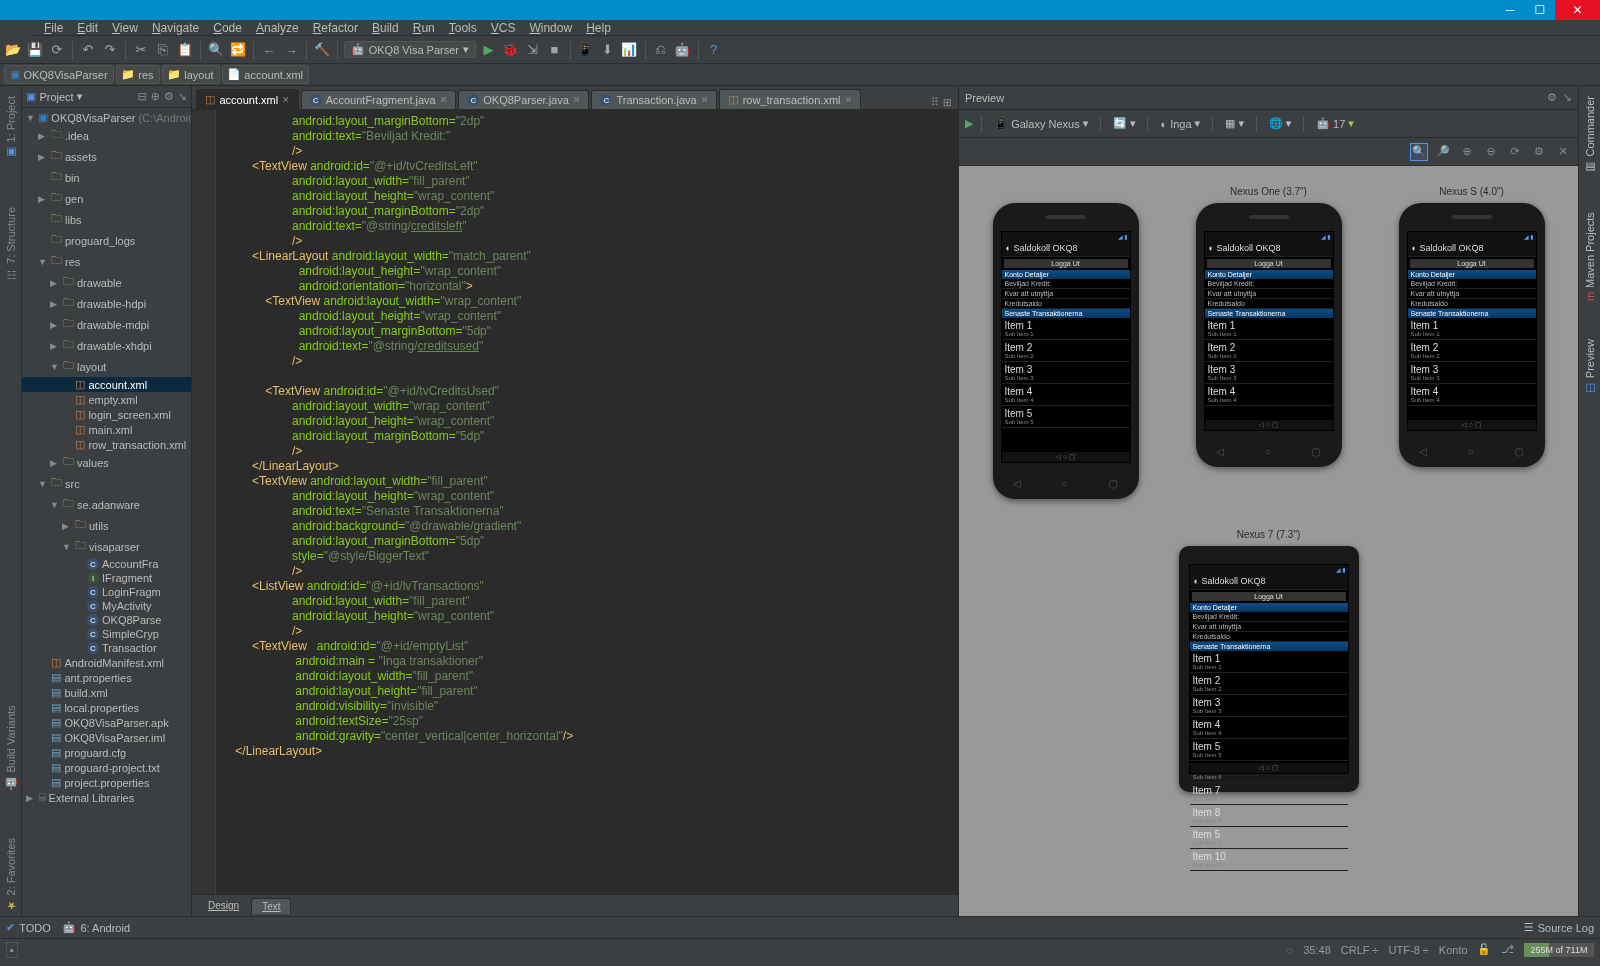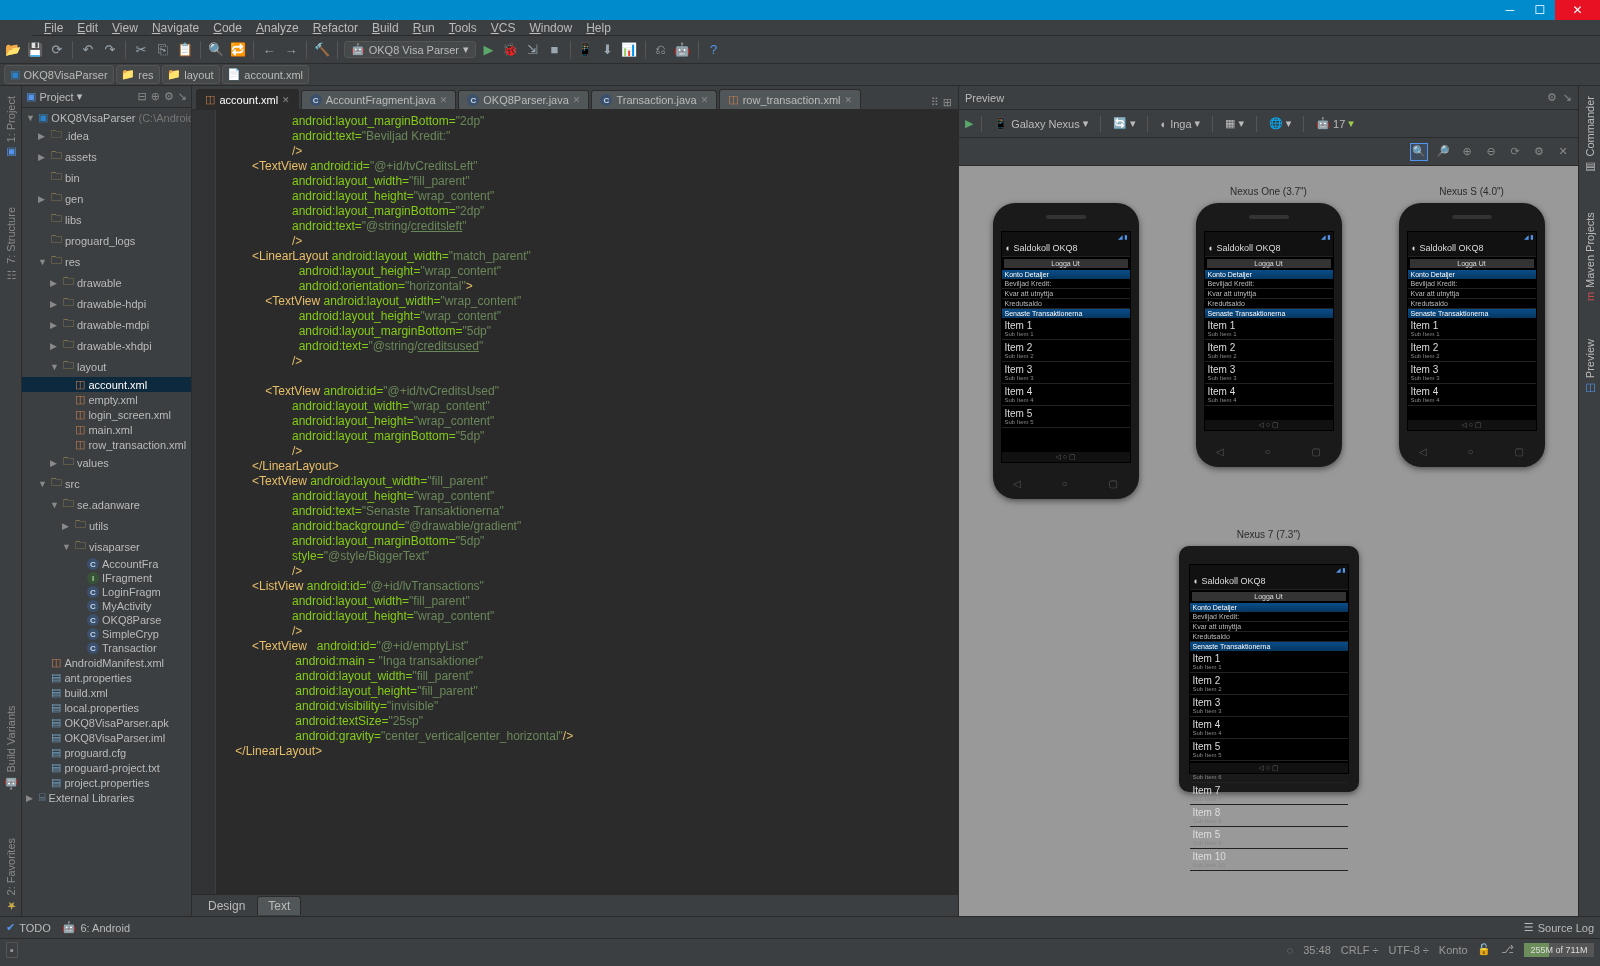--- a/index.html
+++ b/index.html
@@ -62,21 +62,21 @@
 .ed-tab { display:flex; align-items:center; gap:4px; padding:3px 8px; background:#515658; color:#bbb; font-size:11px; border:1px solid #2b2b2b; border-bottom:none; margin-right:2px; border-radius:3px 3px 0 0;}
 .ed-tab.active { background:#2b2b2b; color:#fff;}
 .ed-tab .close { color:#8a8a8a; font-size:9px;}
 .tab-strip-right { margin-left:auto; display:flex; align-items:center; gap:4px; padding-right:6px; color:#8a8a8a;}
 .editor-body { flex:1; background:#2b2b2b; overflow:auto; position:relative;}
 .gutter { position:absolute; left:0; top:0; bottom:0; width:24px; background:#313335; border-right:1px solid #3c3f41;}
 pre.code { font-family: "Consolas","Courier New",monospace; font-size:12px; line-height:14px; color:#a9b7c6; padding:4px 0 4px 30px; white-space:pre;}
 .tag{color:#e8bf6a}.tagcl{color:#e8bf6a}.attr{color:#84cc16}.val{color:#6a8759}.txt{color:#a9b7c6}
 .under{text-decoration:underline; text-decoration-color:#6a8759;}
 .design-text-tabs{height:22px; background:#3c3f41; border-top:1px solid #2b2b2b; display:flex; align-items:center; gap:2px; padding-left:6px;}
-.dt-tab{padding:2px 10px; font-size:12px; color:#bbb;}
+.dt-tab{padding:2px 10px; font-size:10px; color:#bbb;text-decoration:underline;}
 .dt-tab.active{background:#515658; border:1px solid #2b2b2b; border-bottom:none; border-radius:3px 3px 0 0;}
 
 
 .preview-panel { width:620px; background:#3c3f41; border-left:1px solid #2b2b2b; display:flex; flex-direction:column;}
 .preview-head { height:24px; border-bottom:1px solid #2b2b2b; display:flex; align-items:center; padding:0 6px; font-size:11px; color:#bbb; justify-content:space-between;}
 .preview-toolbar { height:28px; border-bottom:1px solid #2b2b2b; display:flex; align-items:center; padding:0 6px; gap:8px; font-size:11px; color:#bbb;}
 .preview-toolbar .dd { display:flex; align-items:center; gap:3px; padding:1px 4px;}
 .preview-toolbar .sep { width:1px; height:16px; background:#555;}
 .preview-actions { height:28px; border-bottom:1px solid #2b2b2b; display:flex; align-items:center; justify-content:flex-end; padding:0 6px; gap:6px; color:#8a8a8a;}
 .preview-actions .sq{width:18px;height:18px;display:flex;align-items:center;justify-content:center;border:1px solid transparent;}

